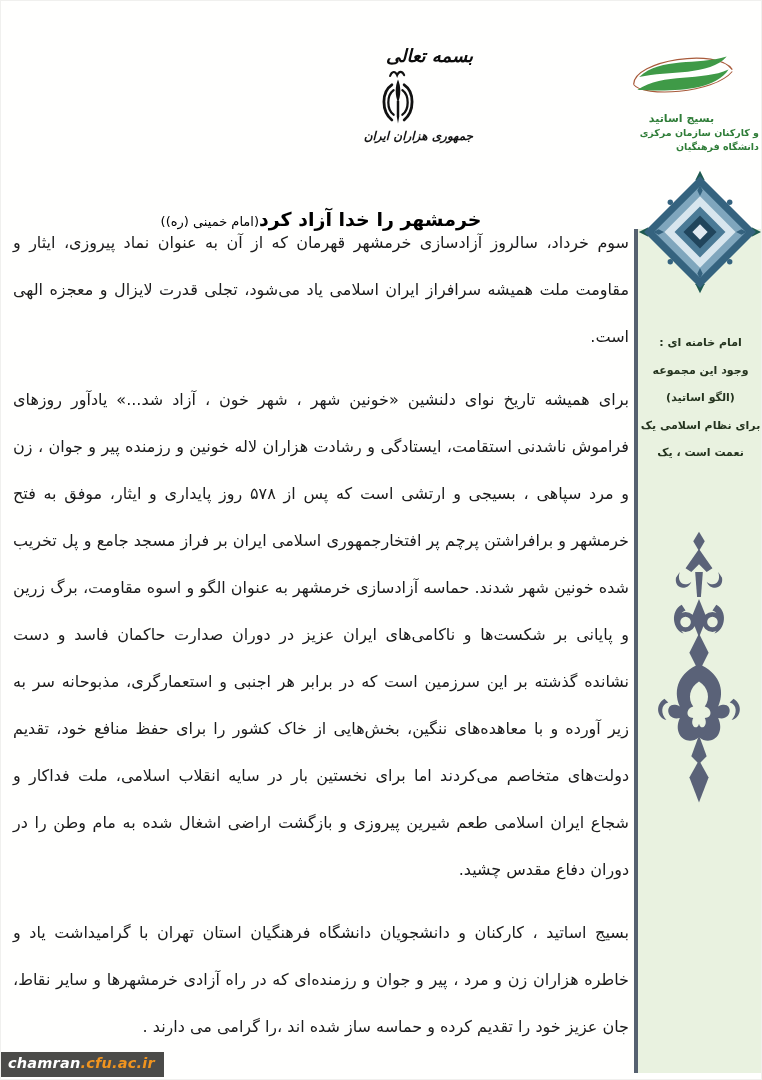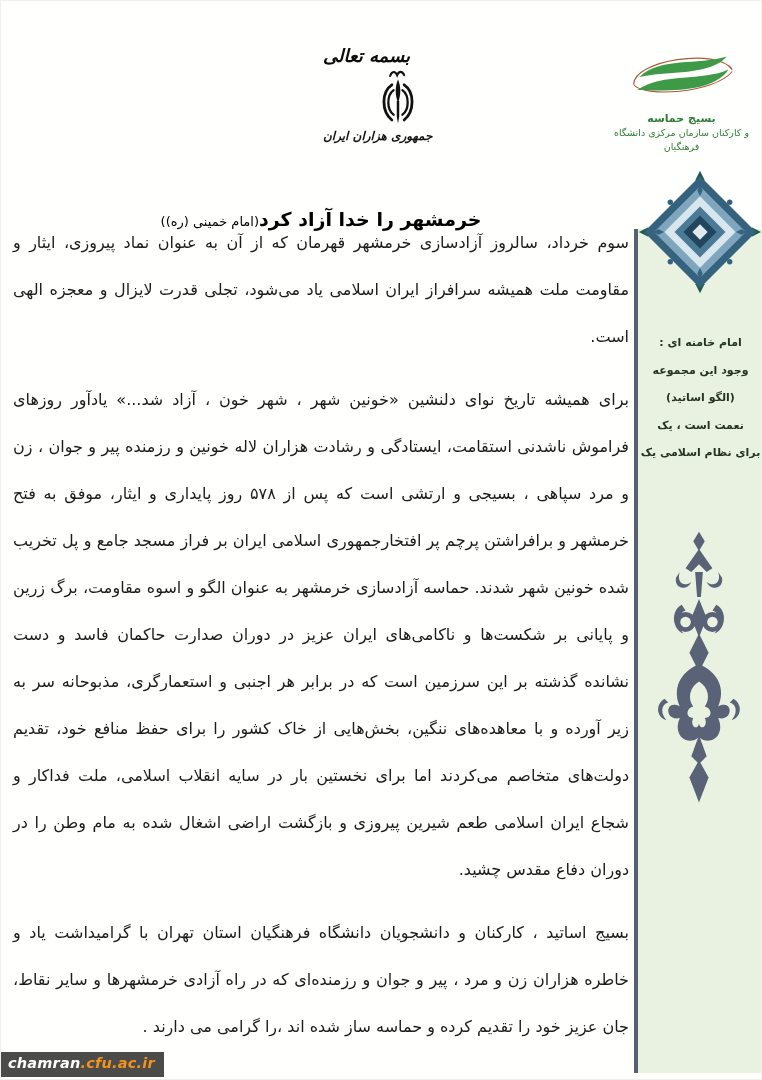--- a/index.html
+++ b/index.html
@@ -2,28 +2,28 @@
 <html lang="fa"><head>
 <meta charset="utf-8">
 <style>
   html,body{margin:0;padding:0;background:#fff;}
   .page{
     position:relative;width:762px;height:1080px;background:#fffffe;
     overflow:hidden;font-family:"DejaVu Sans",sans-serif;
     border:1px solid #f0f0ee;box-sizing:border-box;
   }
   
-  .gov-logo{position:absolute;left:322px;top:44px;width:150px;text-align:left;}
+  .gov-logo{position:absolute;left:322px;top:44px;width:150px;text-align:right;}
   .bismillah{font-size:18px;font-weight:bold;font-style:italic;color:#0c0c0c;line-height:22px;}
   .emblem{margin:2px auto 0;display:block;}
   .gov-caption{font-size:12px;font-style:italic;font-weight:bold;color:#141414;margin-top:2px;}
   
   .org-logo{position:absolute;left:603px;top:50px;width:155px;text-align:center;}
   .org-caption1{font-size:11px;font-weight:bold;color:#2f7d38;line-height:15px;margin-top:2px;}
-  .org-caption2{font-size:9.5px;font-weight:normal;color:#2f7d38;line-height:14px;}
+  .org-caption2{font-size:9.5px;font-weight:bold;color:#2f7d38;line-height:14px;text-align:right;}
   
   .doc-title{position:absolute;left:0;top:168px;width:640px;text-align:center;direction:rtl;color:#000;margin-top:39px;}
   .doc-title .main{font-size:19px;font-weight:bold;}
   .doc-title .attrib{font-size:13px;font-weight:normal;}
   
   .body-text{
     position:absolute;left:12px;top:218px;width:616px;direction:rtl;
     text-align:justify;font-size:16px;line-height:47px;color:#1b1b1b;
   }
   .body-text p{margin:0 0 16px 0;}
@@ -68,21 +68,21 @@
     <div class="gov-caption">جمهوری هزاران ایران</div>
   </div>
 
   <div class="org-logo">
     <svg width="112" height="54" viewBox="0 0 120 58">
       <path d="M8,36 C8,10 98,-4 114,20" fill="none" stroke="#a85a3a" stroke-width="1.3"></path>
       <path d="M8,36 C18,50 94,46 114,22" fill="none" stroke="#a85a3a" stroke-width="1.1"></path>
       <path d="M14,28 C38,6 76,16 108,6 C90,27 46,21 14,28 Z" fill="#3f9a47"></path>
       <path d="M12,42 C40,23 82,33 110,20 C94,45 44,43 12,42 Z" fill="#3f9a47"></path>
     </svg>
-    <div class="org-caption1">بسیج حماسه</div>
+    <div class="org-caption1">بسیج اساتید</div>
     <div class="org-caption2">و کارکنان سازمان مرکزی دانشگاه فرهنگیان</div>
   </div>
 
   <div class="doc-title">
     <span class="main">خرمشهر را خدا آزاد کرد</span><span class="attrib">(امام خمینی (ره))</span>
   </div>
 
   <div class="body-text">
     <p>سوم خرداد، سالروز آزادسازی خرمشهر قهرمان که از آن به عنوان نماد پیروزی، ایثار و مقاومت ملت همیشه سرافراز ایران اسلامی یاد می‌شود، تجلی قدرت لایزال و معجزه الهی است.</p>
     <p>برای همیشه تاریخ نوای دلنشین «خونین شهر ، شهر خون ، آزاد شد...» یادآور روزهای فراموش ناشدنی استقامت، ایستادگی و رشادت هزاران لاله خونین و رزمنده پیر و جوان ، زن و مرد سپاهی ، بسیجی و ارتشی است که پس از ۵۷۸ روز پایداری و ایثار، موفق به فتح خرمشهر و برافراشتن پرچم پر افتخارجمهوری اسلامی ایران بر فراز مسجد جامع و پل تخریب شده خونین شهر شدند. حماسه آزادسازی خرمشهر به عنوان الگو و اسوه مقاومت، برگ زرین و پایانی بر شکست‌ها و ناکامی‌های ایران عزیز در دوران صدارت حاکمان فاسد و دست نشانده گذشته بر این سرزمین است که در برابر هر اجنبی و استعمارگری، مذبوحانه سر به زیر آورده و با معاهده‌های ننگین، بخش‌هایی از خاک کشور را برای حفظ منافع خود، تقدیم دولت‌های متخاصم می‌کردند اما برای نخستین بار در سایه انقلاب اسلامی، ملت فداکار و شجاع ایران اسلامی طعم شیرین پیروزی و بازگشت اراضی اشغال شده به مام وطن را در دوران دفاع مقدس چشید.</p>
@@ -116,22 +116,22 @@
         <circle cx="33" cy="-33" r="3"></circle>
         <circle cx="-33" cy="33" r="3"></circle>
         <circle cx="33" cy="33" r="3"></circle>
       </g>
     </g>
   </svg>
 
   <div class="sidebar-quote">
     <div>امام خامنه ای :</div>
     <div>وجود این مجموعه (الگو اساتید)</div>
+    <div>برای نظام اسلامی یک</div>
     <div>نعمت است ، یک</div>
-    <div>برای نظام اسلامی یک</div>
   </div>
 
   <svg class="arabesque" width="96" height="282" viewBox="0 0 100 290">
     <g fill="#5a6278">
       <path d="M50,2 L56,12 L50,22 L44,12 Z"></path>
       <path d="M50,20 L64,40 L58,44 L50,36 L42,44 L36,40 Z"></path>
       <path d="M30,44 C26,56 36,60 42,54 C38,64 24,62 26,50 Z"></path>
       <path d="M70,44 C74,56 64,60 58,54 C62,64 76,62 74,50 Z"></path>
       <path d="M46,44 L54,44 L52,70 L48,70 Z"></path>
       <path d="M32,78 C20,84 22,104 34,108 C26,100 26,88 36,84 Z"></path>

